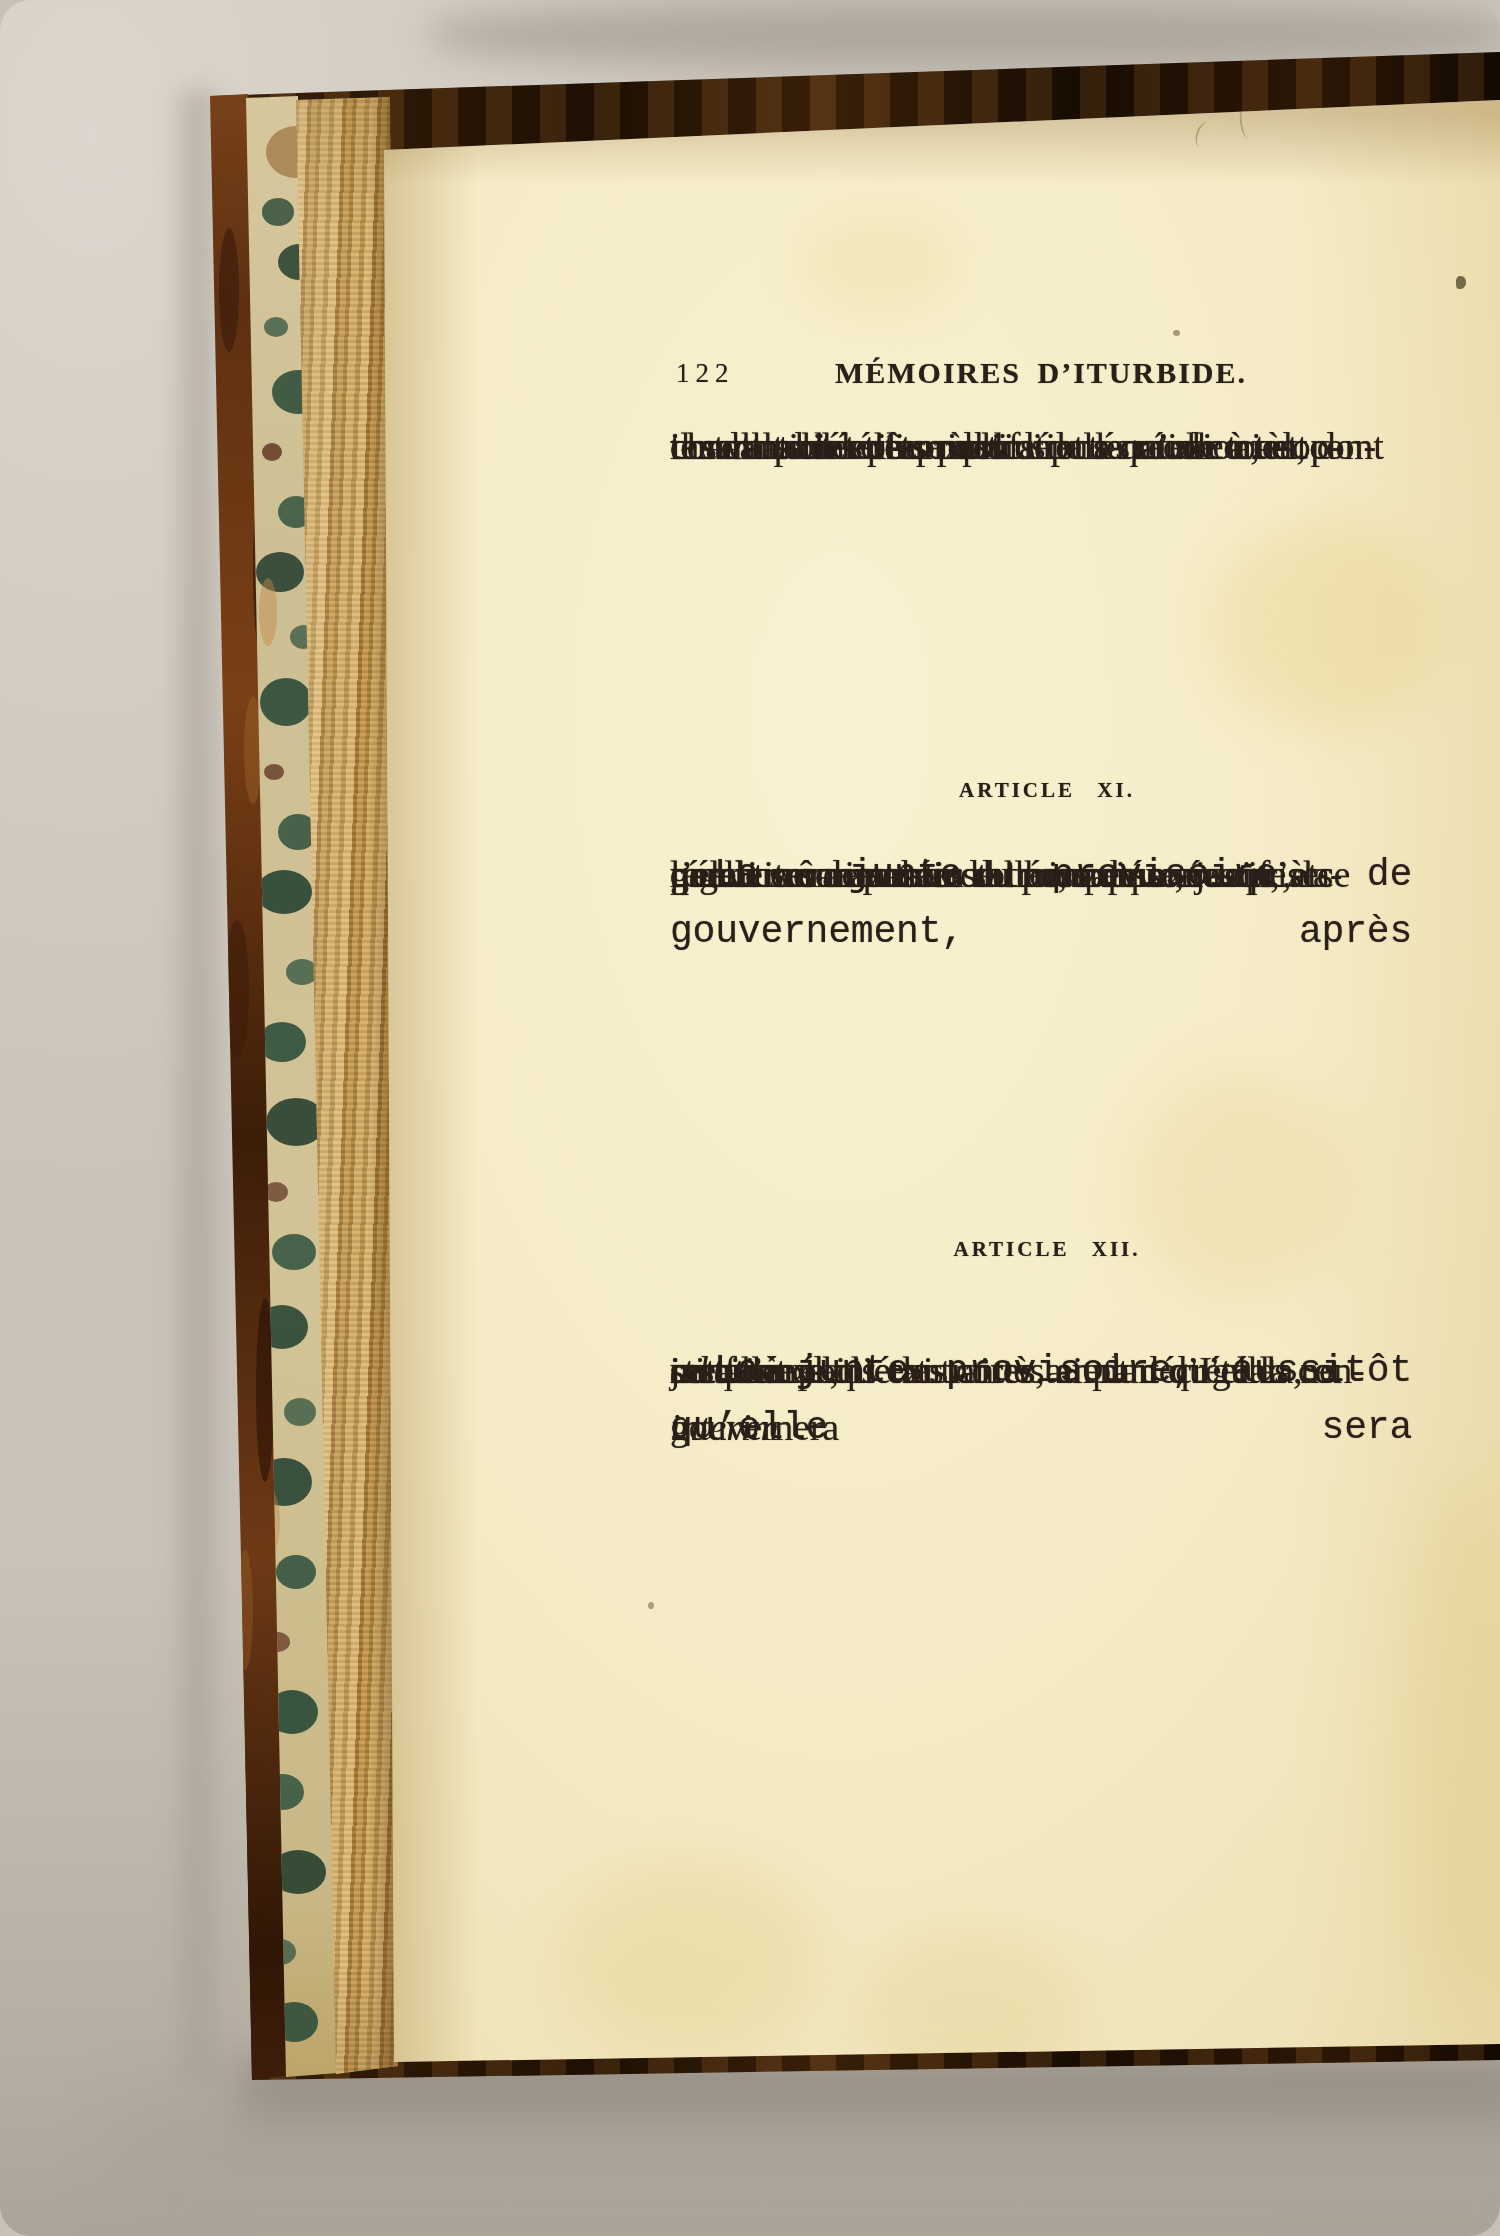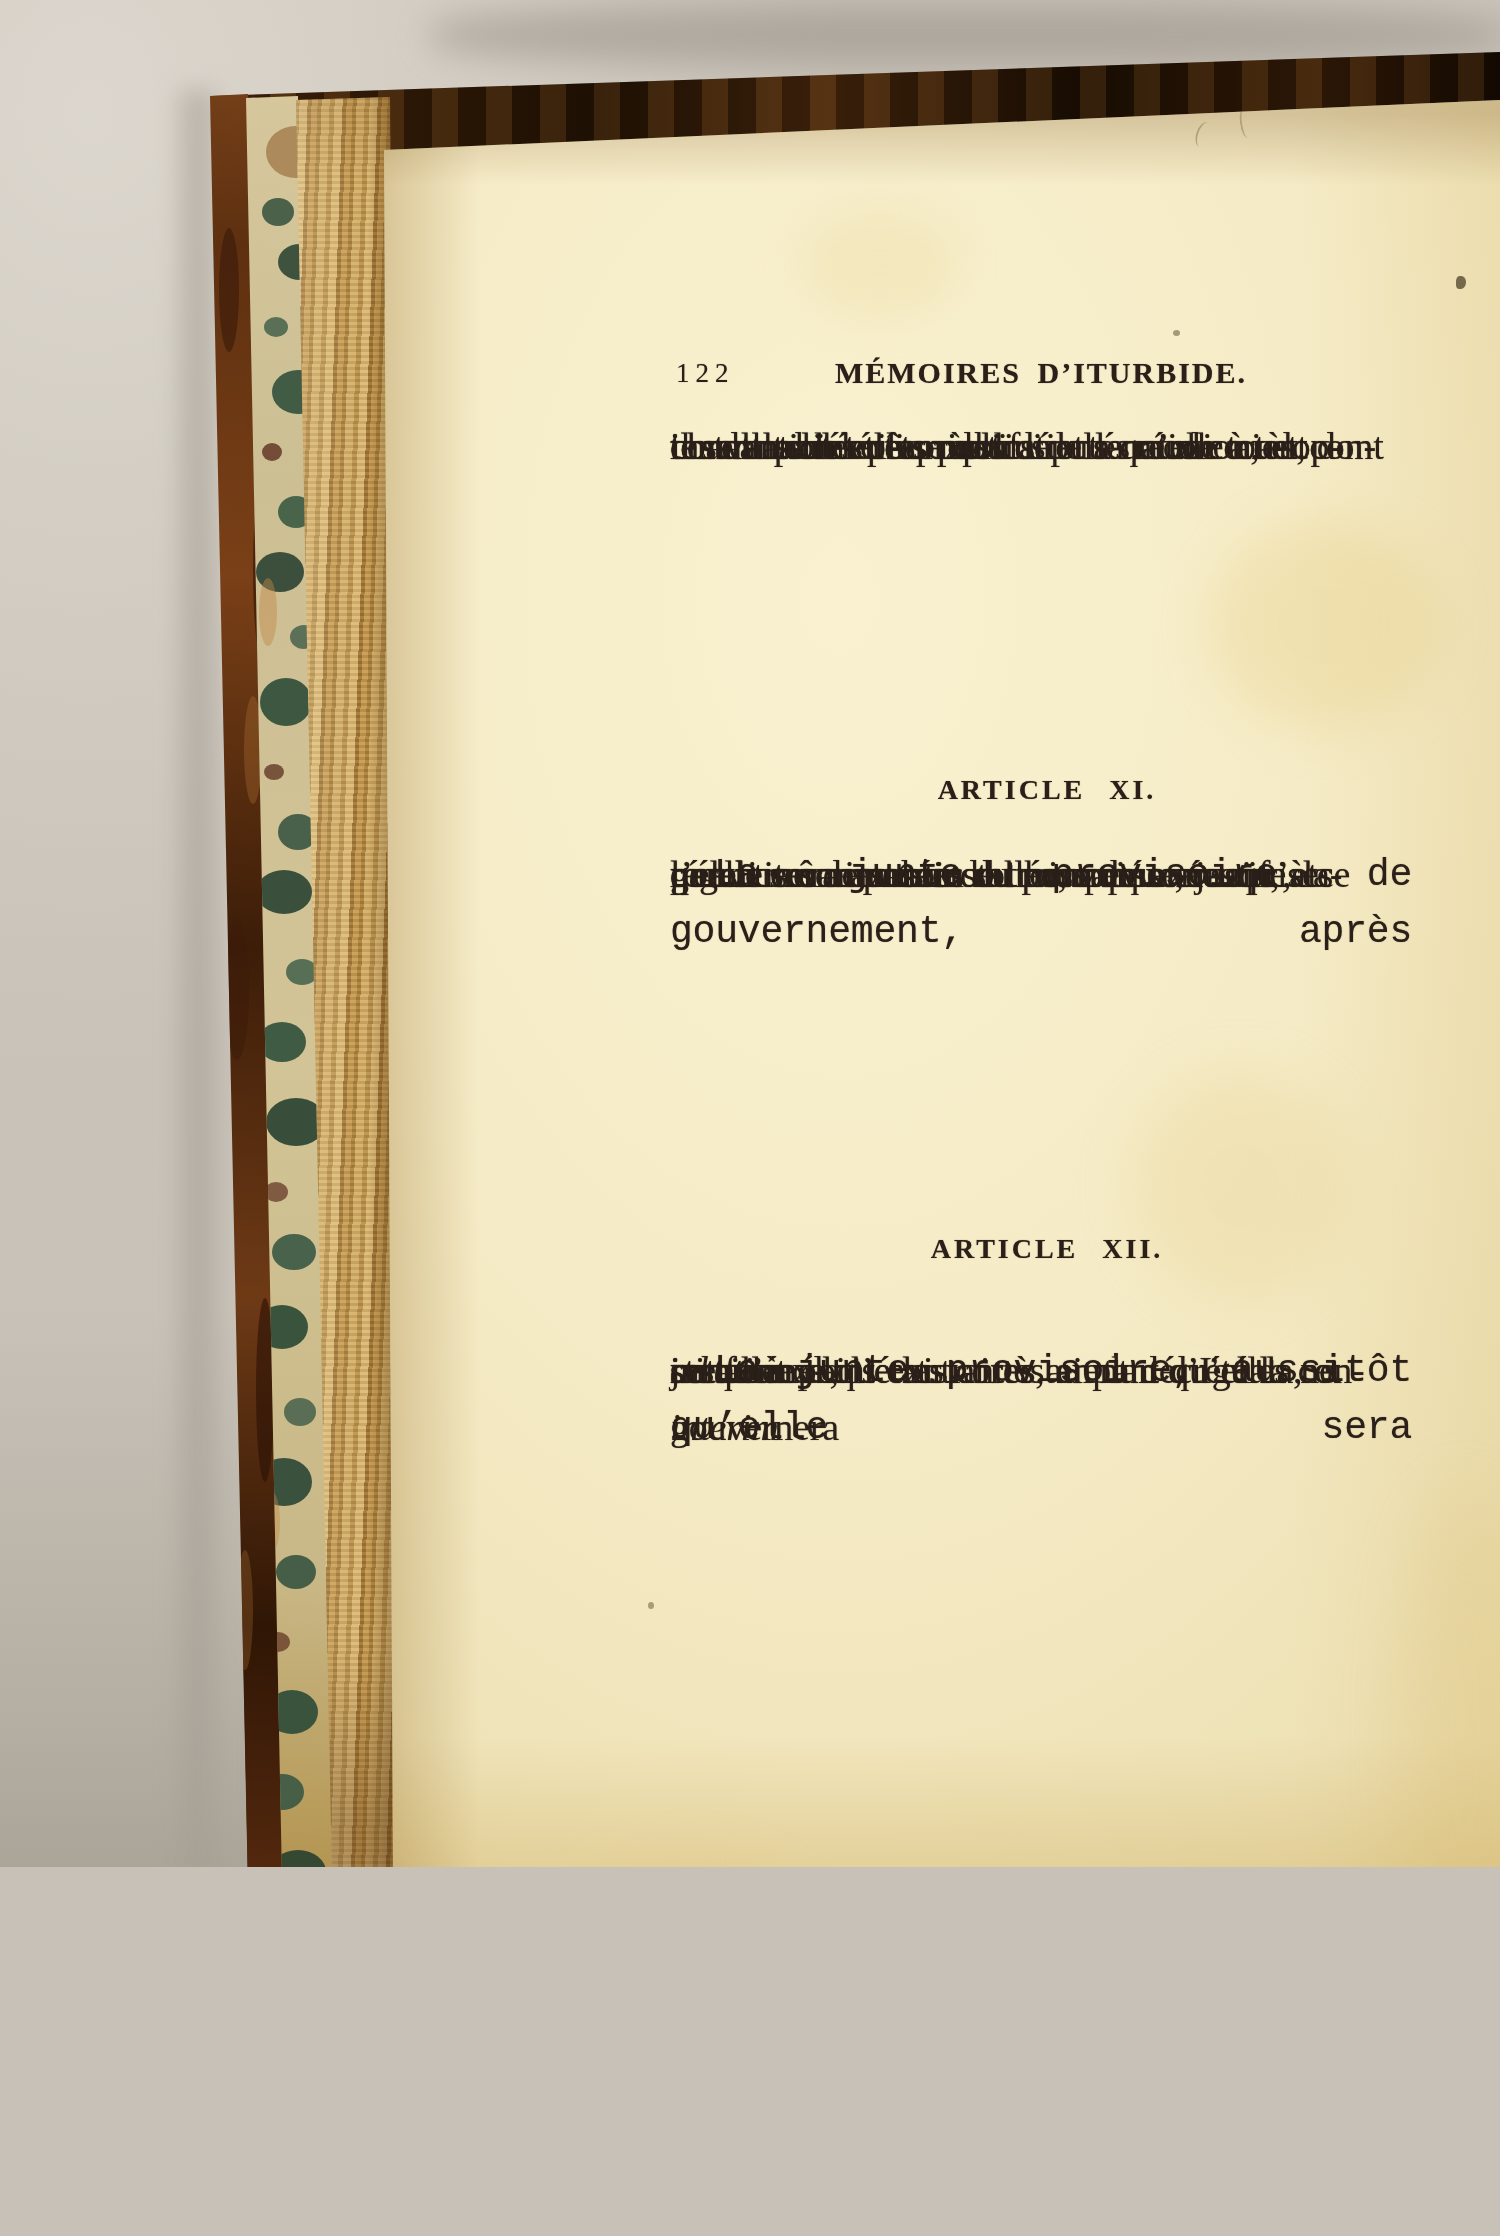--- a/index.html
+++ b/index.html
@@ -1,20 +1,20 @@
 <!DOCTYPE html>
 <html><head>
 <meta charset="utf-8">
 <style>
   html,body{margin:0;padding:0;background:#c7c1b7;}
-  #scene{position:relative;width:1500px;height:1867px;overflow:hidden;
+  #scene{position:relative;width:1500px;height:2236px;overflow:hidden;
     font-family:"Liberation Serif", serif;
     background:
       radial-gradient(ellipse at 6% 6%, rgba(236,231,223,.55) 0%, rgba(236,231,223,0) 38%),
-      linear-gradient(180deg,#c9c3b9 0%,#c8c2b8 70%,#b4aea3 92%,#aba599 100%);}
+      linear-gradient(180deg,#c9c3b9 0%,#c8c2b8 70%,#b4aea3 92%,#aba599 100%); border-radius: 31px;}
   #scene *{position:absolute;box-sizing:border-box;}
 
   
   .sh-top{left:430px;top:4px;width:1080px;height:62px;background:#9c968d;filter:blur(17px);opacity:.62;border-radius:40%;}
   .sh-left{left:180px;top:90px;width:36px;height:1995px;background:#a39d93;filter:blur(12px);opacity:.55;}
   .sh-bottom{left:240px;top:2058px;width:1290px;height:72px;background:#837d73;filter:blur(20px);opacity:.6;}
   .sh-bottom2{left:120px;top:2100px;width:1420px;height:110px;background:#a8a296;filter:blur(28px);opacity:.55;}
 
   
   .book-base{inset:0;clip-path:polygon(212px 96px,1500px 52px,1500px 2060px,252px 2080px);
@@ -60,21 +60,21 @@
   .runhead{left:670px;top:356px;width:742px;height:36px;line-height:34px;}
   .pagenum{left:6px;top:0;font-size:27px;letter-spacing:6px;}
   .runtitle{left:0;top:0;width:100%;text-align:center;font-size:30px;font-weight:700;letter-spacing:2px;word-spacing:7px;}
   .para{width:742px;font-size:38px;line-height:57.4px;word-spacing:2px;letter-spacing:-0.2px;}
   .para .jl{position:relative;display:block;text-align:justify;text-align-last:justify;}
   .para .last{text-align-last:left;}
   .para .indent{text-indent:44px;font-family:Liberation Mono, monospace;}
   .p1{left:670px;top:418px;}
   .p2{left:670px;top:846px;}
   .p3{left:670px;top:1342px;}
-  .arthead{left:670px;top:775px;width:742px;text-align:center;font-size:28px;font-weight:700;letter-spacing:3px;word-spacing:14px;line-height:30px;text-indent:12px;}
+  .arthead{left:670px;top:775px;width:742px;text-align:center;font-size:21px;font-weight:700;letter-spacing:3px;word-spacing:14px;line-height:30px;text-indent:12px;}
   .art12{top:1234px;}
   .it{position:static;font-style:italic;}
   .seg{position:static;}
 </style>
 </head>
 <body>
 
 <div id="scene">
 
   <div class="sh-top"></div>

